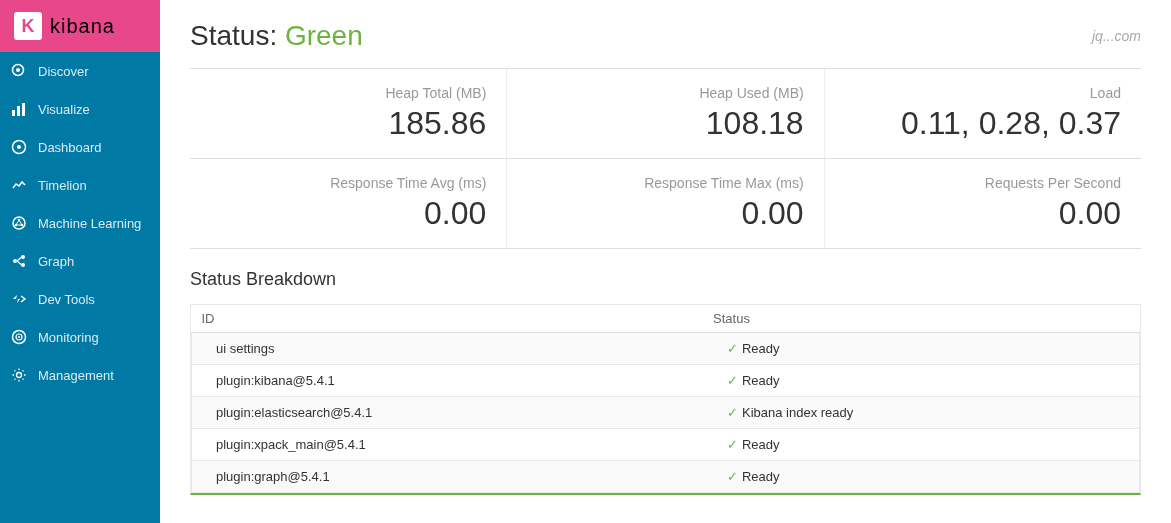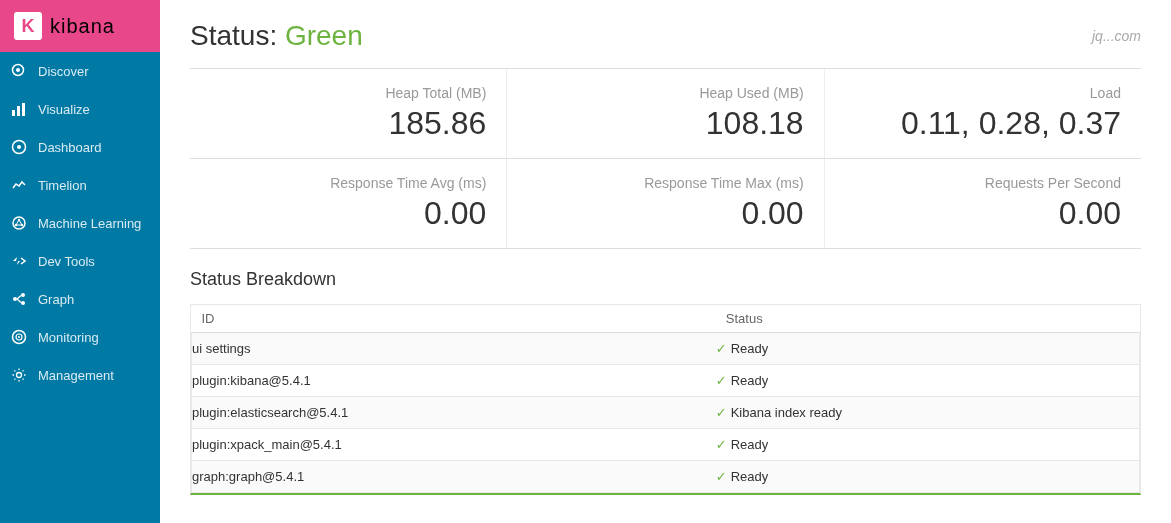--- a/index.html
+++ b/index.html
@@ -141,21 +141,21 @@
     .breakdown-table thead tr {
       border-bottom: 1px solid #ddd;
     }
     .breakdown-table th {
       text-align: left;
       padding: 6px 10px;
       color: #666;
       font-weight: 400;
     }
     .breakdown-table td {
-      padding: 8px 0;
+      padding: 8px 24px;
       color: #333;
     }
     .breakdown-table tbody tr {
       border: 1px solid #e8e8e8;
     }
     .breakdown-table tbody tr:nth-child(odd) {
       background: #fafafa;
     }
     .breakdown-table tbody tr:nth-child(even) {
       background: #fff;
@@ -231,38 +231,38 @@
         <line x1="8" y1="5" x2="11" y2="10" stroke="white" stroke-width="1"></line>
         <line x1="5" y1="10" x2="11" y2="10" stroke="white" stroke-width="1"></line>
       </svg>
     </span>
     <span>Machine Learning</span>
   </div>
 
   <div class="nav-item">
     <span class="nav-icon">
       <svg width="16" height="16" viewBox="0 0 16 16" fill="none">
-        <path d="M2 8 L6 4 L5 8 L9 8 L6 12 L7 8 Z" fill="white"></path>
-        <path d="M10 5 L14 8 L10 11" stroke="white" stroke-width="1.5" fill="none"></path>
-      </svg>
-    </span>
-    <span>Dev Tools</span>
-  </div>
-
-  <div class="nav-item">
-    <span class="nav-icon">
-      <svg width="16" height="16" viewBox="0 0 16 16" fill="none">
         <circle cx="4" cy="8" r="2" fill="white"></circle>
         <circle cx="12" cy="4" r="2" fill="white"></circle>
         <circle cx="12" cy="12" r="2" fill="white"></circle>
         <line x1="6" y1="8" x2="10" y2="4.5" stroke="white" stroke-width="1.2"></line>
         <line x1="6" y1="8" x2="10" y2="11.5" stroke="white" stroke-width="1.2"></line>
       </svg>
     </span>
     <span>Graph</span>
+  </div>
+
+  <div class="nav-item">
+    <span class="nav-icon">
+      <svg width="16" height="16" viewBox="0 0 16 16" fill="none">
+        <path d="M2 8 L6 4 L5 8 L9 8 L6 12 L7 8 Z" fill="white"></path>
+        <path d="M10 5 L14 8 L10 11" stroke="white" stroke-width="1.5" fill="none"></path>
+      </svg>
+    </span>
+    <span>Dev Tools</span>
   </div>
 
   <div class="nav-item">
     <span class="nav-icon">
       <svg width="16" height="16" viewBox="0 0 16 16" fill="none">
         <circle cx="8" cy="8" r="6.5" stroke="white" stroke-width="1.5"></circle>
         <circle cx="8" cy="8" r="3" stroke="white" stroke-width="1.2"></circle>
         <circle cx="8" cy="8" r="1" fill="white"></circle>
       </svg>
     </span>
@@ -340,20 +340,20 @@
             </tr>
             <tr>
               <td>plugin:elasticsearch@5.4.1</td>
               <td><span class="check-green">✓</span>Kibana index ready</td>
             </tr>
             <tr>
               <td>plugin:xpack_main@5.4.1</td>
               <td><span class="check-green">✓</span>Ready</td>
             </tr>
             <tr>
-              <td>graph:graph@5.4.1</td>
+              <td>plugin:graph@5.4.1</td>
               <td><span class="check-green">✓</span>Ready</td>
             </tr>
           </tbody>
       </table>
     </div>
   </div>
 </main>
 
 </body></html>

